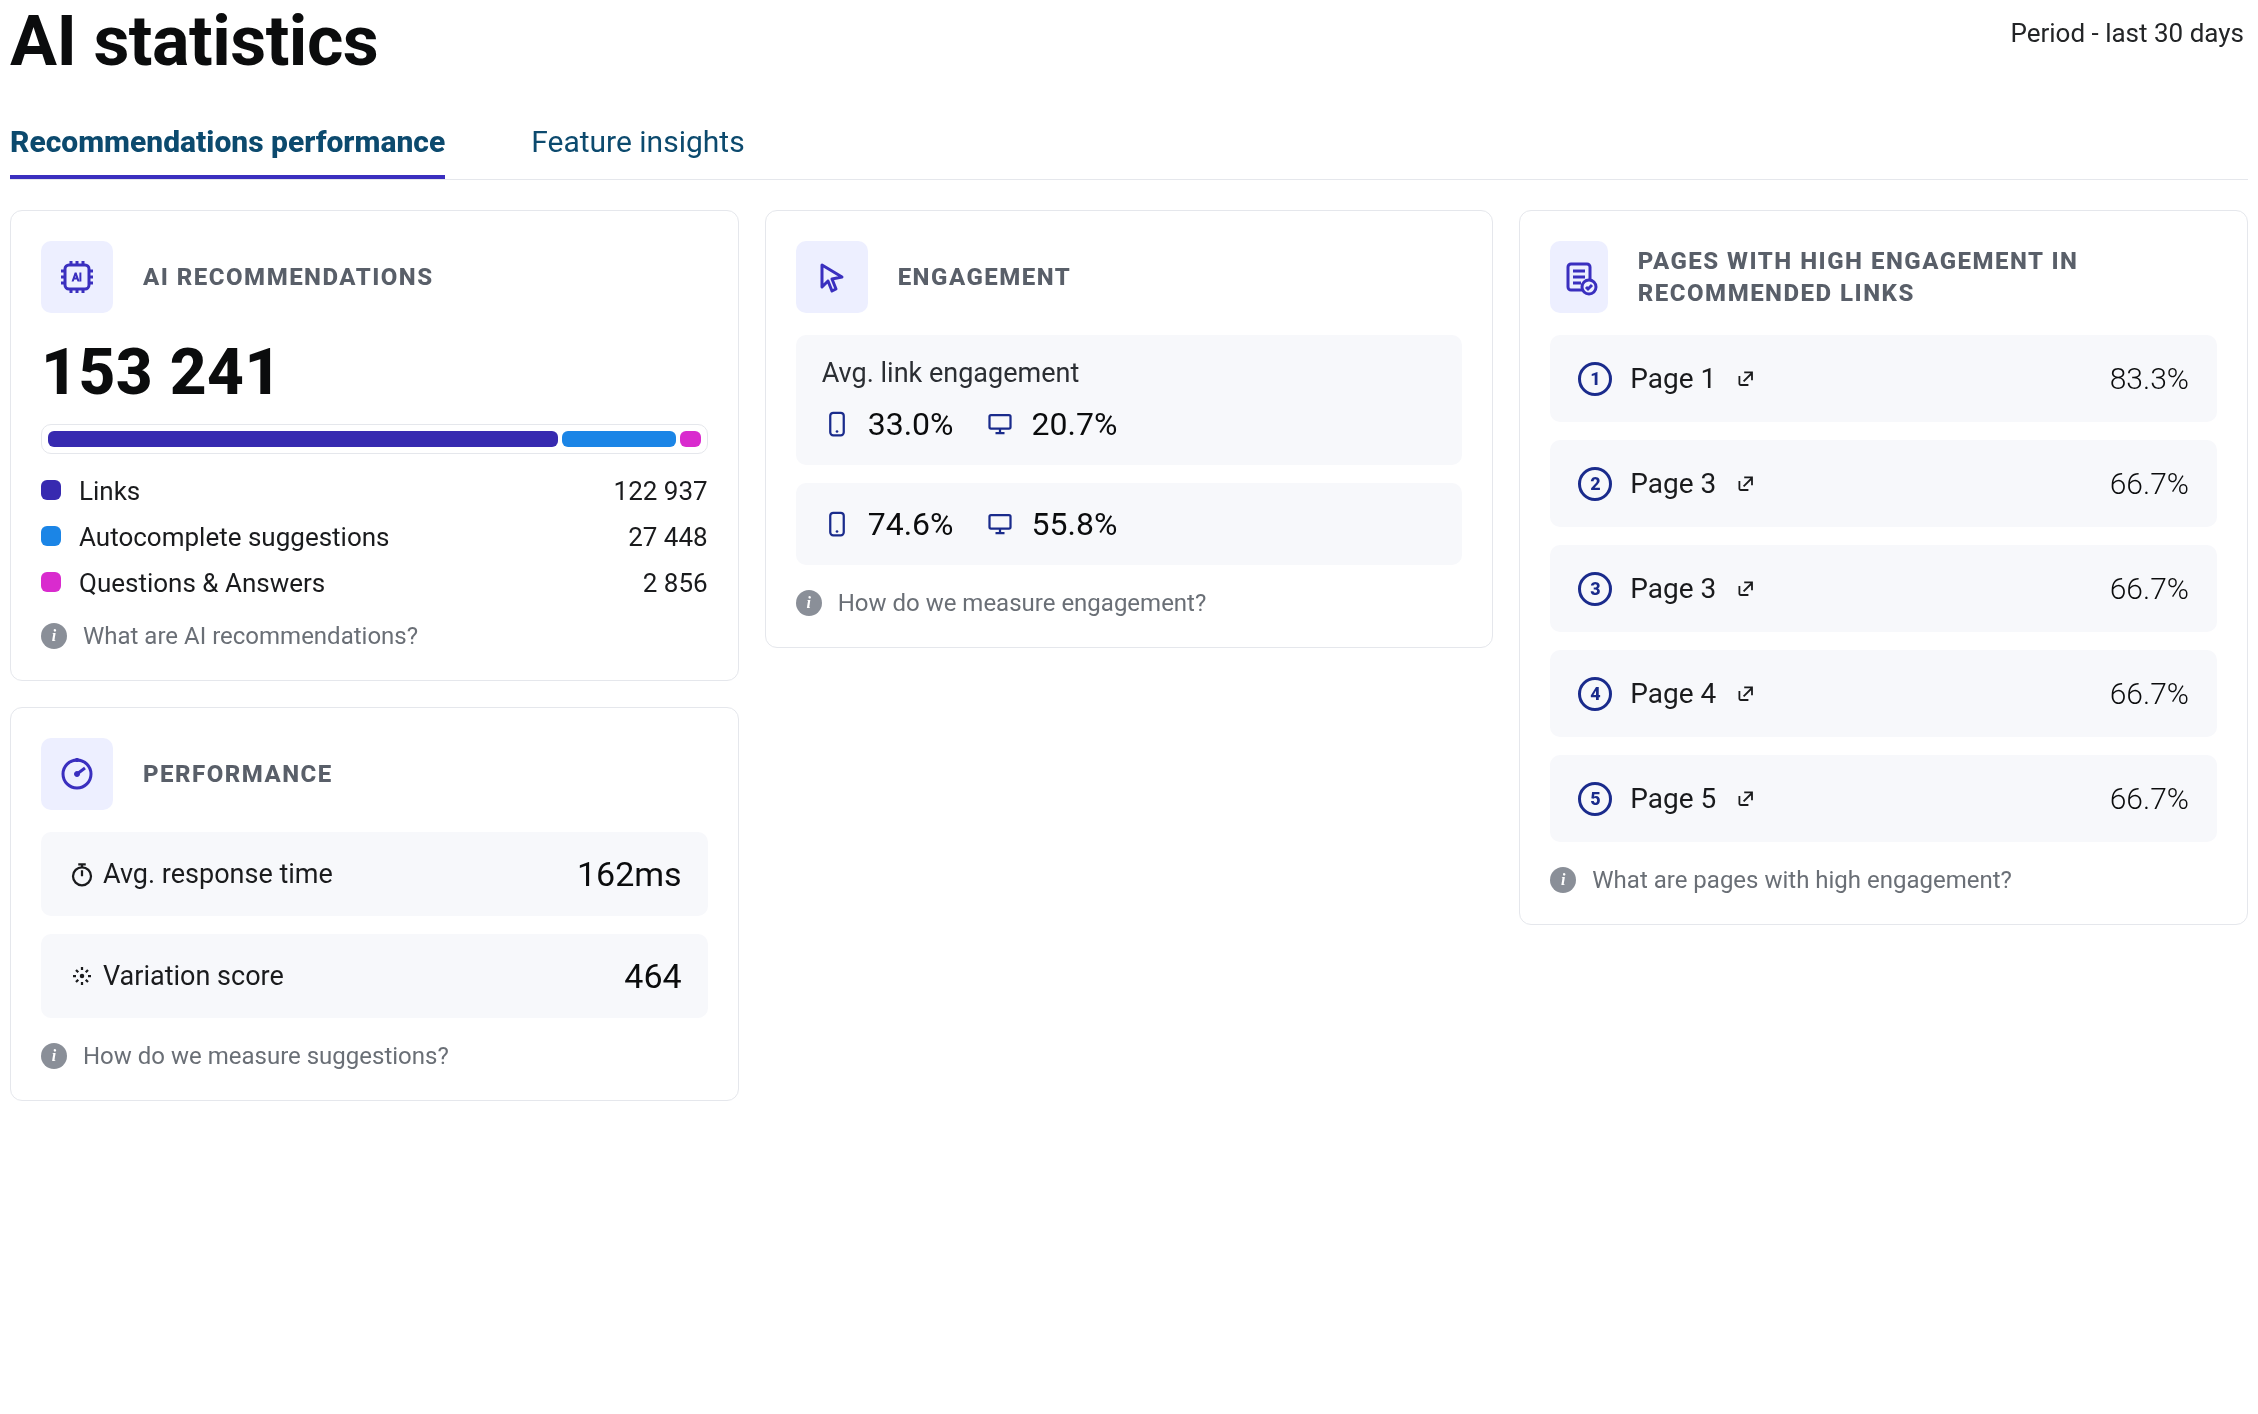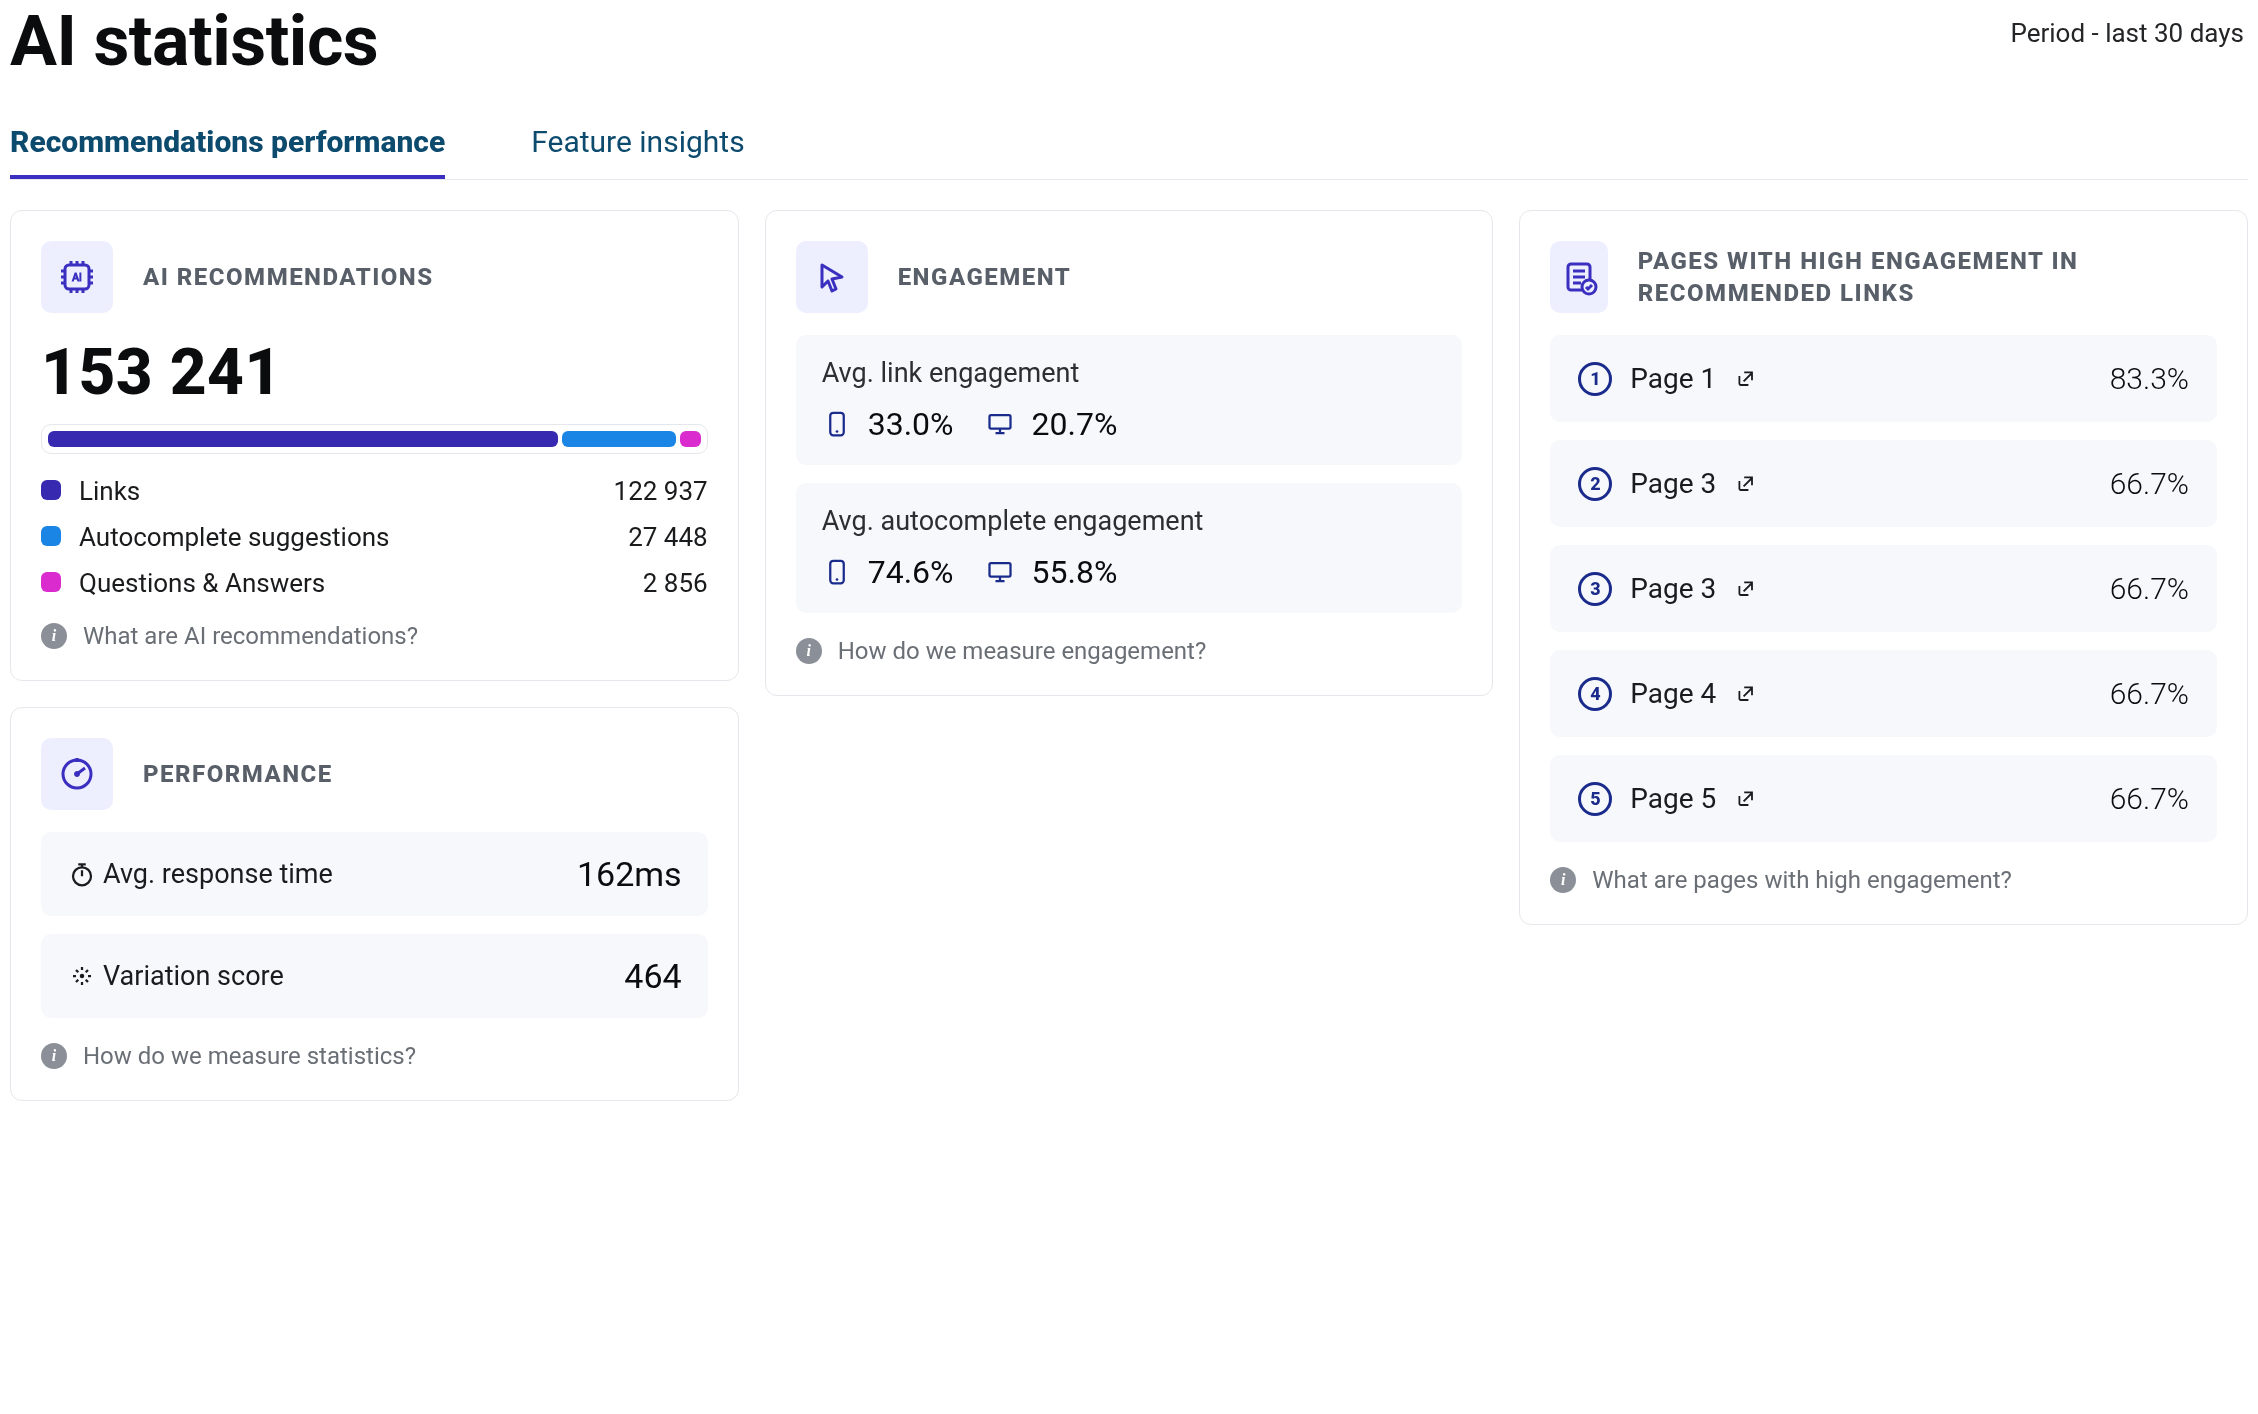--- a/index.html
+++ b/index.html
@@ -191,21 +191,21 @@
         <div class="left">
           <svg viewBox="0 0 40 40" class="mini-icon" style="color:#1a1b1d">
               <use href="#i-variation"></use>
             </svg>
           <span>Variation score</span>
         </div>
         <div class="right">464</div>
       </div>
       <div class="helpline">
         <span class="info-dot">i</span>
-        <span>How do we measure statistics?</span>
+        <span>How do we measure suggestions?</span>
       </div>
     </div>
   </div>
 
   <div class="col">
     <div class="card">
       <div class="card-head">
         <div class="ico-box">
             <svg viewBox="0 0 40 40" class="cursor-svg" style="color:var(--tab-underline)">
               <use href="#i-cursor"></use>
@@ -226,21 +226,20 @@
           <div class="metric">
             <svg viewBox="0 0 40 40" class="mini-icon" style="color:var(--navy)">
                 <use href="#i-desktop"></use>
               </svg>
             <span class="val">20.7%</span>
           </div>
         </div>
       </div>
 
       <div class="panel">
-        <p class="panel-title">Avg. autocomplete engagement</p>
         <div class="metric-row">
           <div class="metric">
             <svg viewBox="0 0 40 40" class="mini-icon" style="color:var(--navy)">
                 <use href="#i-mobile"></use>
               </svg>
             <span class="val">74.6%</span>
           </div>
           <div class="metric">
             <svg viewBox="0 0 40 40" class="mini-icon" style="color:var(--navy)">
                 <use href="#i-desktop"></use>

